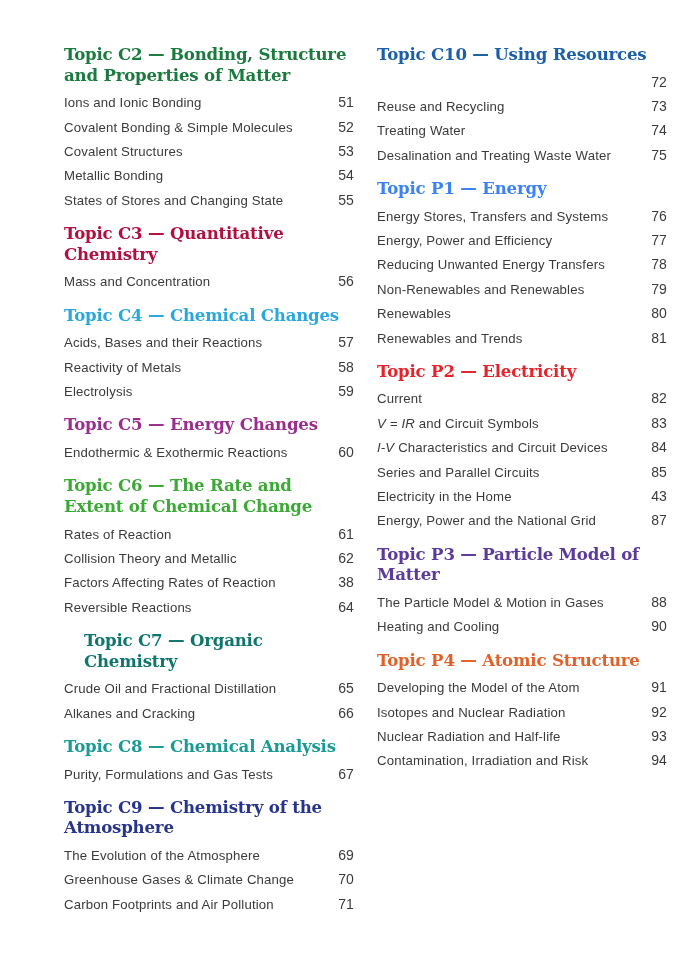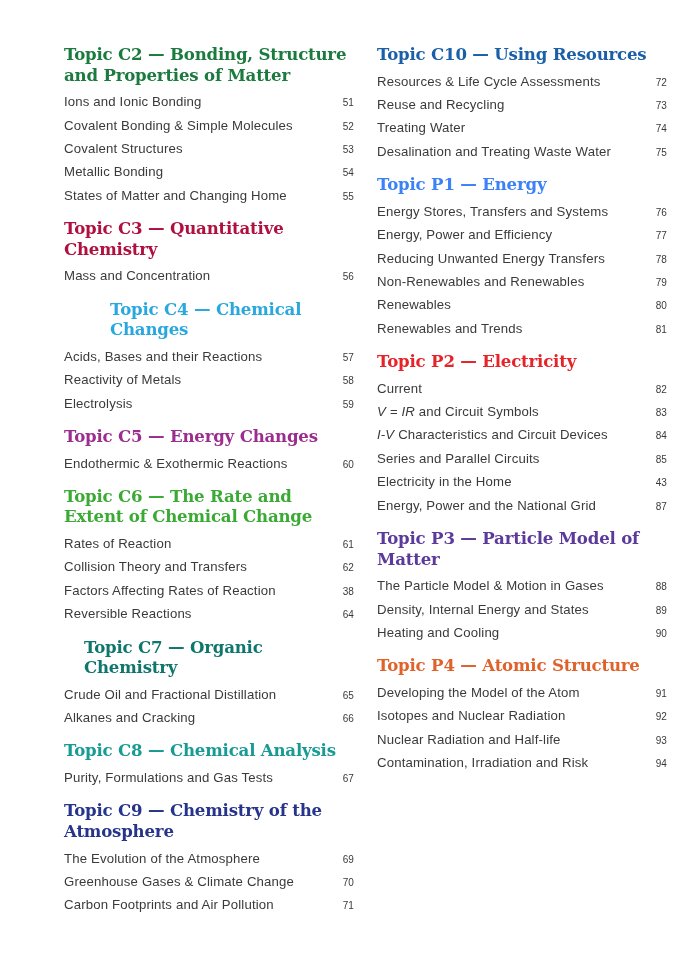--- a/index.html
+++ b/index.html
@@ -79,21 +79,21 @@
     overflow: hidden;
     background-image: radial-gradient(circle at 0.55px 0.55px, #8d8d8d 0.55px, rgba(255,255,255,0) 0.75px);
     background-size: 2.45px 2px;
     background-repeat: repeat-x;
     background-position: left bottom;
   }
   .entry-page {
     flex: 0 0 auto;
     white-space: nowrap;
     text-align: right;
-    font-size: 10px;
+    font-size: 14px;
     letter-spacing: 0.1px;
   }
 </style>
 </head>
 <body>
 
 <div id="page">
   <div id="columns">
       <div class="column">
         <div class="topic-block">
@@ -112,35 +112,35 @@
             <span class="entry-title">Covalent Structures</span>
             <span class="leader"></span>
             <span class="entry-page">53</span>
           </div>
           <div class="entry">
             <span class="entry-title">Metallic Bonding</span>
             <span class="leader"></span>
             <span class="entry-page">54</span>
           </div>
           <div class="entry">
-            <span class="entry-title">States of Matter and Changing Home</span>
+            <span class="entry-title">States of Stores and Changing State</span>
             <span class="leader"></span>
             <span class="entry-page">55</span>
           </div>
         </div>
         <div class="topic-block">
           <div class="topic-heading" style="color: rgb(176, 16, 64);">Topic C3 — Quantitative Chemistry</div>
           <div class="entry">
             <span class="entry-title">Mass and Concentration</span>
             <span class="leader"></span>
             <span class="entry-page">56</span>
           </div>
         </div>
         <div class="topic-block">
-          <div class="topic-heading" style="color: rgb(41, 168, 224); margin-left: 46px;">Topic C4 — Chemical Changes</div>
+          <div class="topic-heading" style="color: rgb(41, 168, 224);">Topic C4 — Chemical Changes</div>
           <div class="entry">
             <span class="entry-title">Acids, Bases and their Reactions</span>
             <span class="leader"></span>
             <span class="entry-page">57</span>
           </div>
           <div class="entry">
             <span class="entry-title">Reactivity of Metals</span>
             <span class="leader"></span>
             <span class="entry-page">58</span>
           </div>
@@ -159,21 +159,21 @@
           </div>
         </div>
         <div class="topic-block">
           <div class="topic-heading" style="color: rgb(58, 170, 53);">Topic C6 — The Rate and Extent of Chemical Change</div>
           <div class="entry">
             <span class="entry-title">Rates of Reaction</span>
             <span class="leader"></span>
             <span class="entry-page">61</span>
           </div>
           <div class="entry">
-            <span class="entry-title">Collision Theory and Transfers</span>
+            <span class="entry-title">Collision Theory and Metallic</span>
             <span class="leader"></span>
             <span class="entry-page">62</span>
           </div>
           <div class="entry">
             <span class="entry-title">Factors Affecting Rates of Reaction</span>
             <span class="leader"></span>
             <span class="entry-page">38</span>
           </div>
           <div class="entry">
             <span class="entry-title">Reversible Reactions</span>
@@ -218,21 +218,20 @@
             <span class="entry-title">Carbon Footprints and Air Pollution</span>
             <span class="leader"></span>
             <span class="entry-page">71</span>
           </div>
         </div>
       </div>
       <div class="column">
         <div class="topic-block">
           <div class="topic-heading" style="color: rgb(26, 95, 168);">Topic C10 — Using Resources</div>
           <div class="entry">
-            <span class="entry-title">Resources &amp; Life Cycle Assessments</span>
             <span class="leader"></span>
             <span class="entry-page">72</span>
           </div>
           <div class="entry">
             <span class="entry-title">Reuse and Recycling</span>
             <span class="leader"></span>
             <span class="entry-page">73</span>
           </div>
           <div class="entry">
             <span class="entry-title">Treating Water</span>
@@ -310,25 +309,20 @@
             <span class="leader"></span>
             <span class="entry-page">87</span>
           </div>
         </div>
         <div class="topic-block">
           <div class="topic-heading" style="color: rgb(91, 58, 155);">Topic P3 — Particle Model of Matter</div>
           <div class="entry">
             <span class="entry-title">The Particle Model &amp; Motion in Gases</span>
             <span class="leader"></span>
             <span class="entry-page">88</span>
-          </div>
-          <div class="entry">
-            <span class="entry-title">Density, Internal Energy and States</span>
-            <span class="leader"></span>
-            <span class="entry-page">89</span>
           </div>
           <div class="entry">
             <span class="entry-title">Heating and Cooling</span>
             <span class="leader"></span>
             <span class="entry-page">90</span>
           </div>
         </div>
         <div class="topic-block">
           <div class="topic-heading" style="color: rgb(224, 98, 43);">Topic P4 — Atomic Structure</div>
           <div class="entry">

